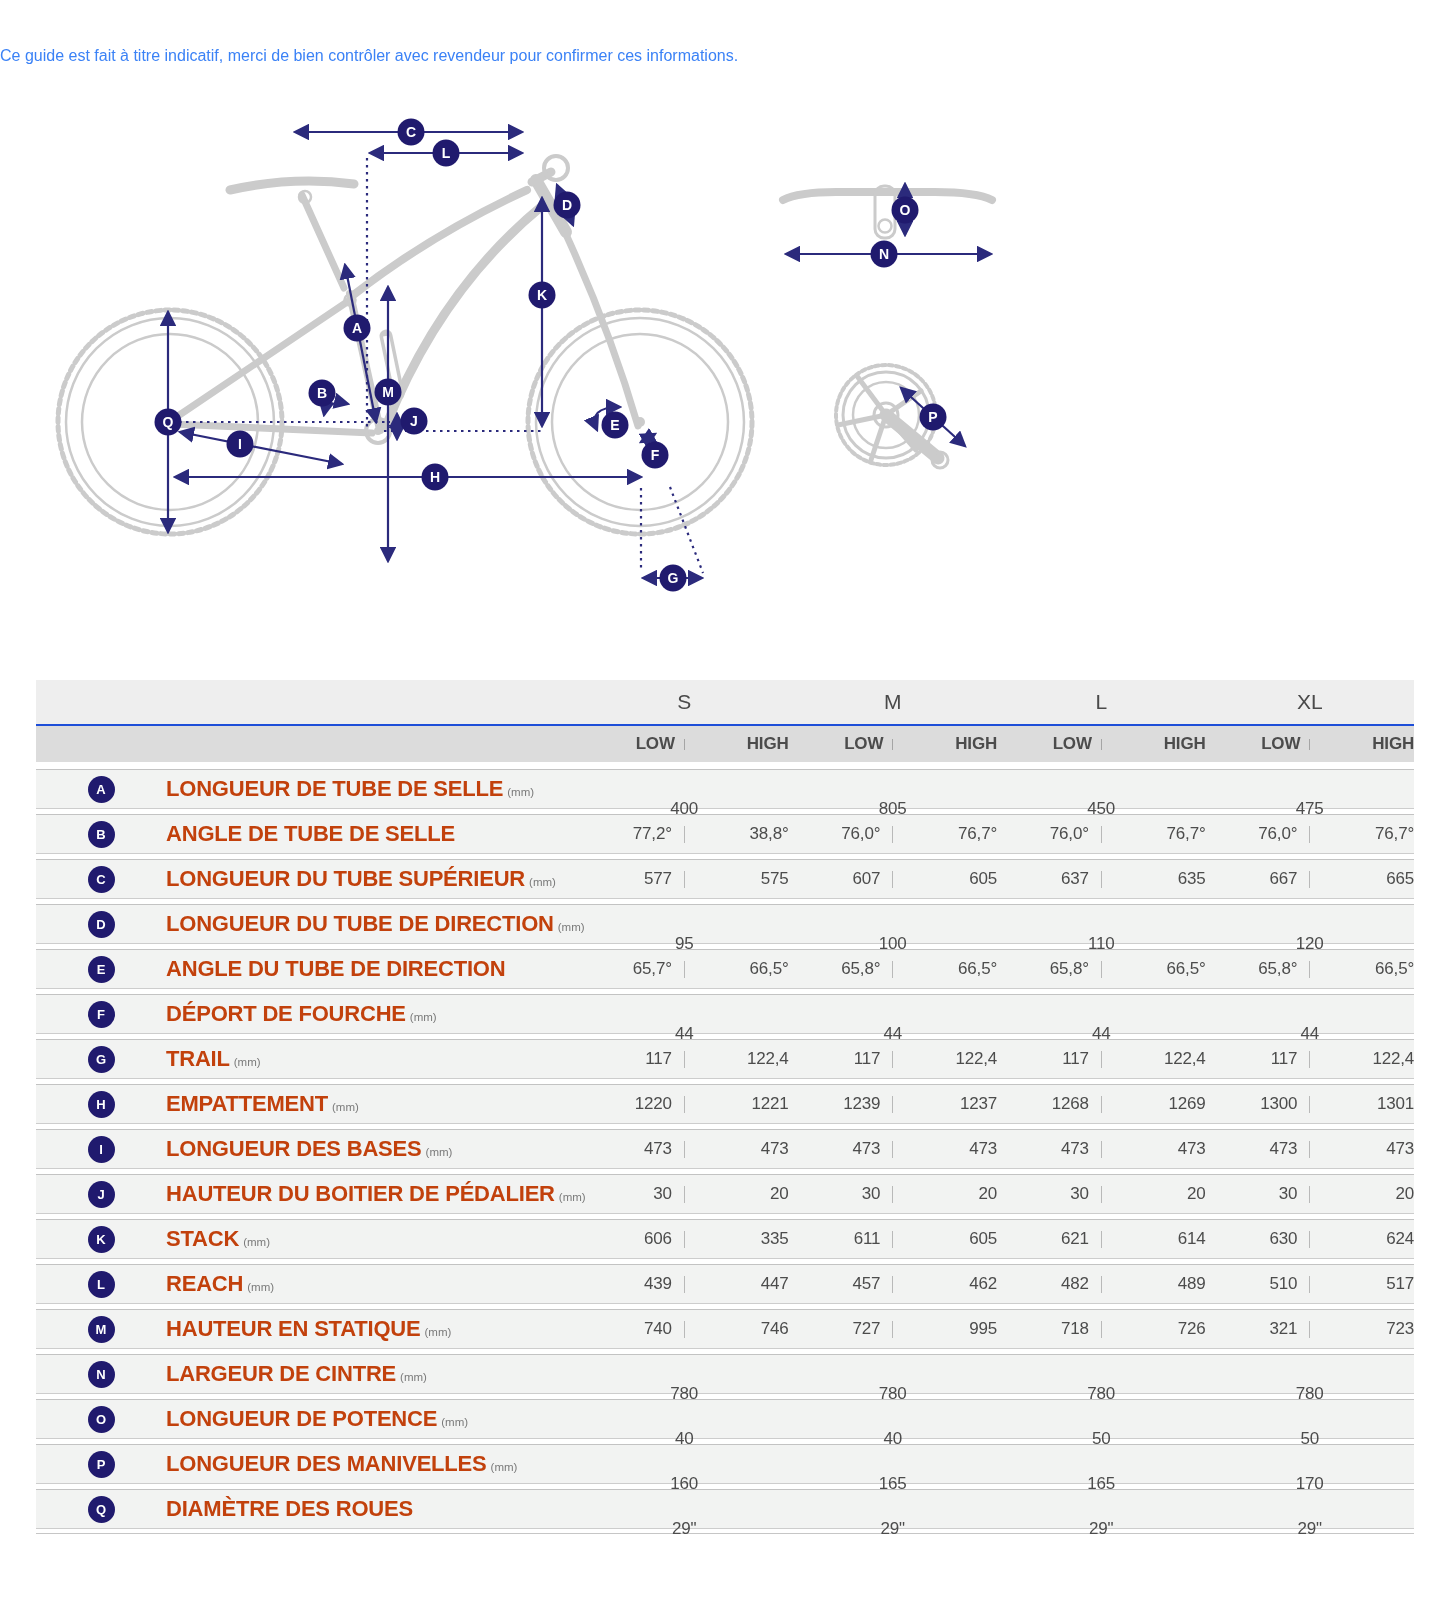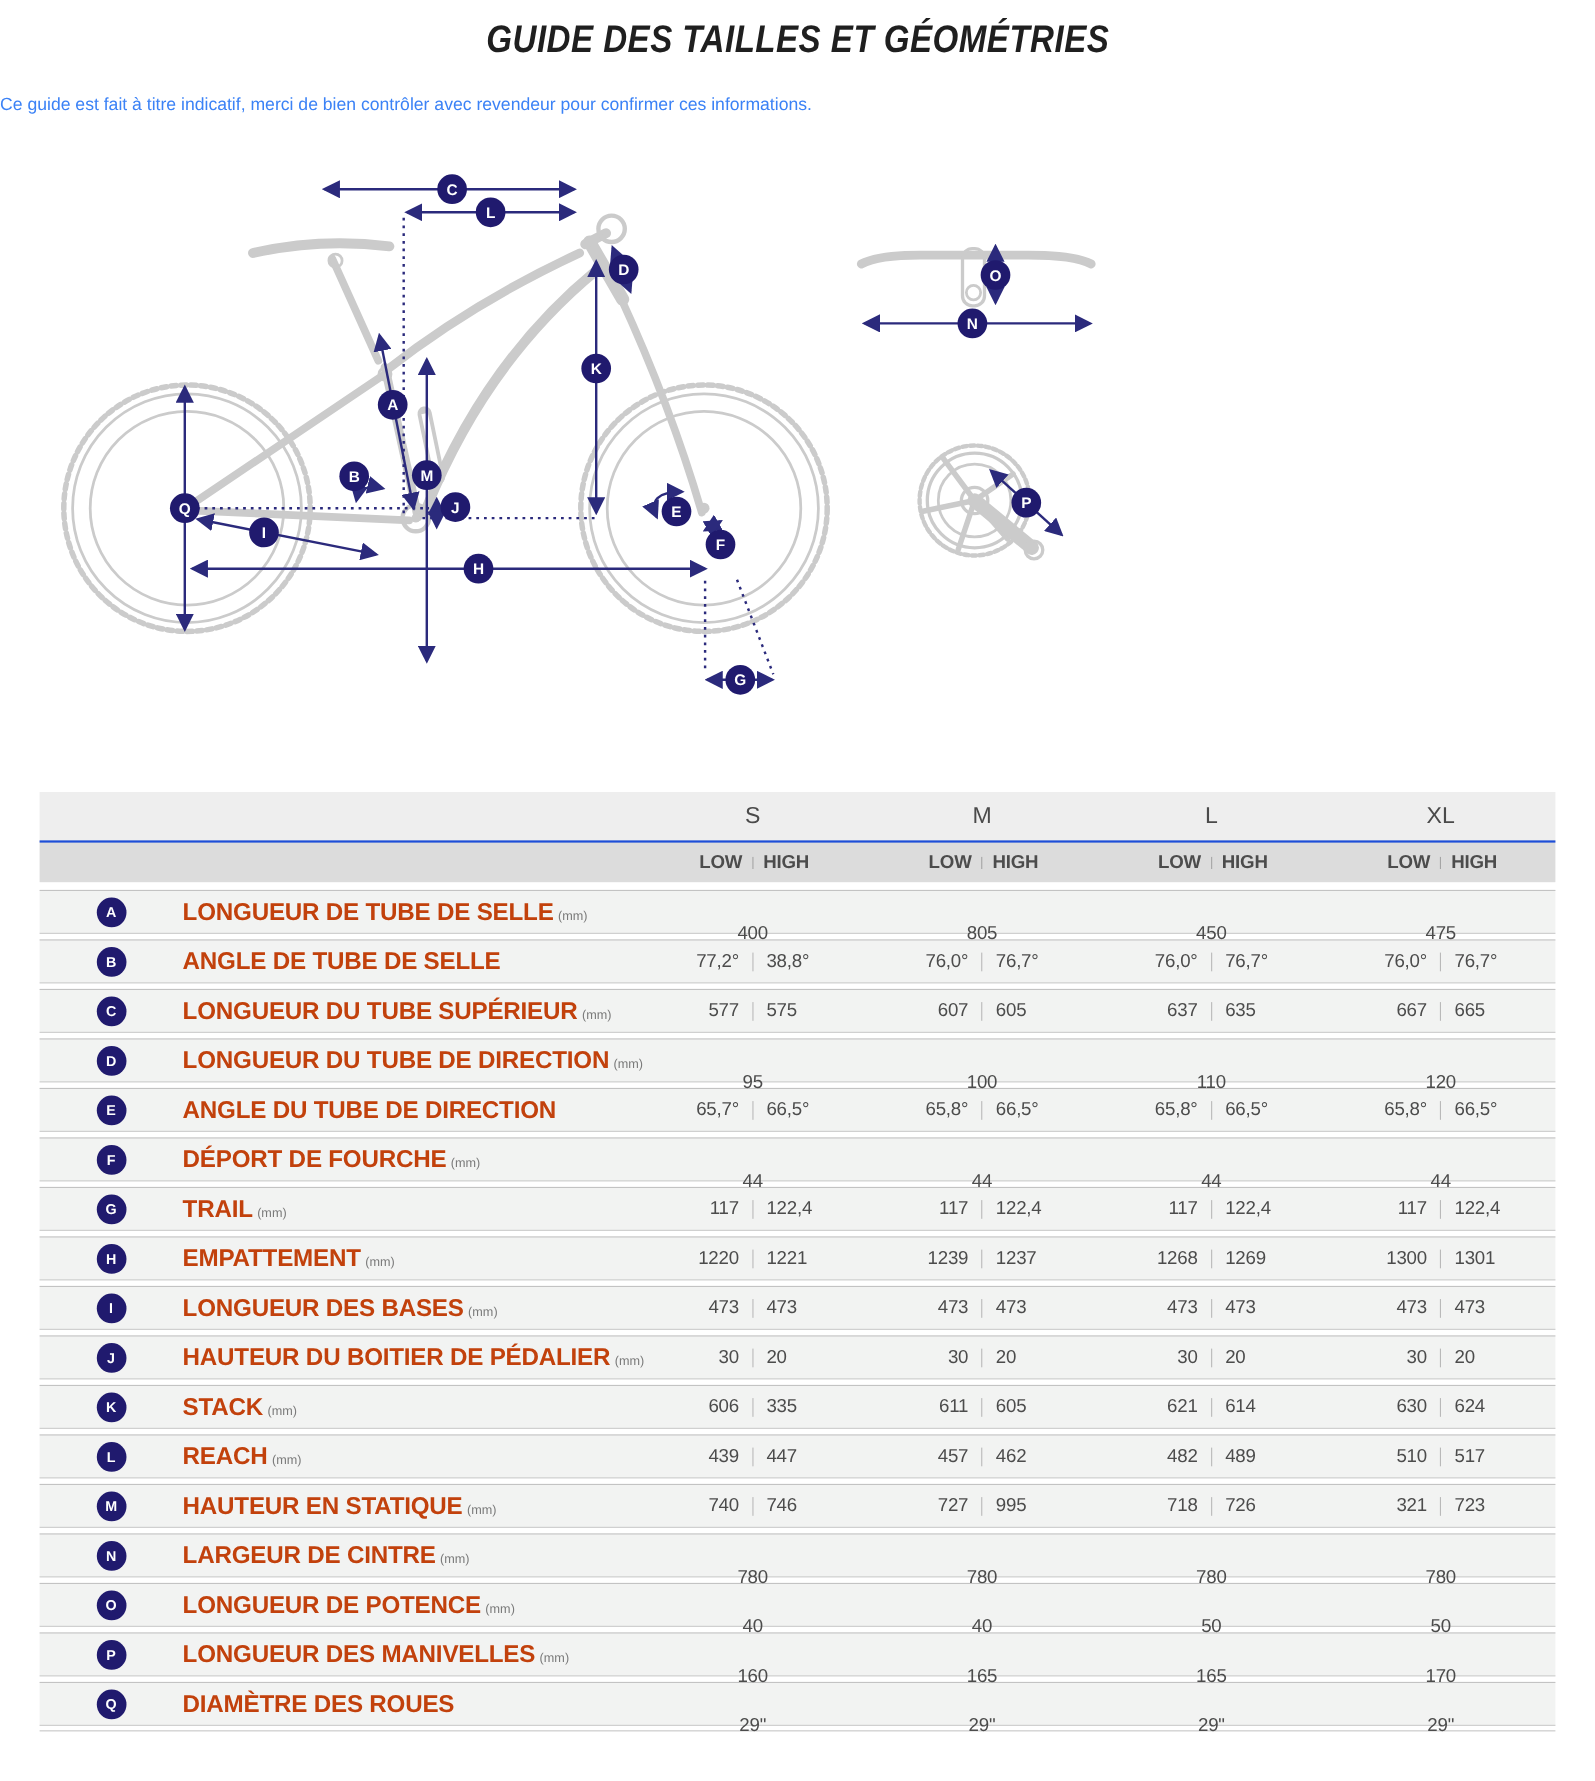--- a/index.html
+++ b/index.html
@@ -26,37 +26,34 @@
           font-size:11px;font-weight:bold;color:#3c3c3c;letter-spacing:.3px;}
   .trow{height:38px;background:#f2f3f2;border-top:1px solid #c3c3c3;border-bottom:1px solid #cdcdcd;margin-bottom:5px;}
   .c-badge{width:130px;display:flex;align-items:center;justify-content:center;flex:none;}
   .c-label{width:414px;flex:none;white-space:nowrap;}
   .c-val{flex:1;display:flex;align-items:center;justify-content:center;font-size:17px;color:#4c4c4c;letter-spacing:-.2px;}
   .badge-dot{width:27px;height:27px;border-radius:50%;background:#201a6e;color:#fff;font-weight:bold;
              font-size:13px;display:flex;align-items:center;justify-content:center;}
   .lbl{font-weight:bold;font-size:22px;color:#c2410c;letter-spacing:-.2px;}
   .unit{font-size:11.5px;color:#7a7a7a;margin-left:4px;}
   .lo{flex:1;text-align:right;padding-right:12px;}
-  .hi{flex:1;text-align:left;padding-left:12px;}
+  .hi{flex:1;text-align:right;padding-left:12px;}
   .single{width:100%;text-align:center;margin-top:40px;}
   .vsep{width:1px;height:17px;background:#b9b9b9;flex:none;}
   .thead2 .vsep{height:11px;background:#a5a5a5;}
   .thead2 .lo{padding-right:9px;}
   .thead2 .hi{padding-left:9px;}
   .size-cell{flex:1;text-align:center;}
   .bottom-line{height:0;border-top:1px solid #c6c6c6;margin-top:-1px;}
 </style>
 </head>
 <body>
 
 <div class="page">
 
-  <div class="title-wrap">
-    <h1 class="title" style="margin:0;">GUIDE DES TAILLES ET GÉOMÉTRIES</h1>
-  </div>
   <div class="subtitle">Ce guide est fait à titre indicatif, merci de bien contrôler avec revendeur pour confirmer ces informations.</div>
 
   <svg class="diagram" width="1450" height="530" viewBox="0 0 1450 530">
     <defs>
       <marker id="ar" viewBox="0 0 10 10" refX="8.5" refY="5" markerWidth="7.5" markerHeight="7.5" orient="auto-start-reverse">
         <path d="M0,0 L10,5 L0,10 z" fill="#2b2a7c"></path>
       </marker>
     </defs>
 
     <g>

